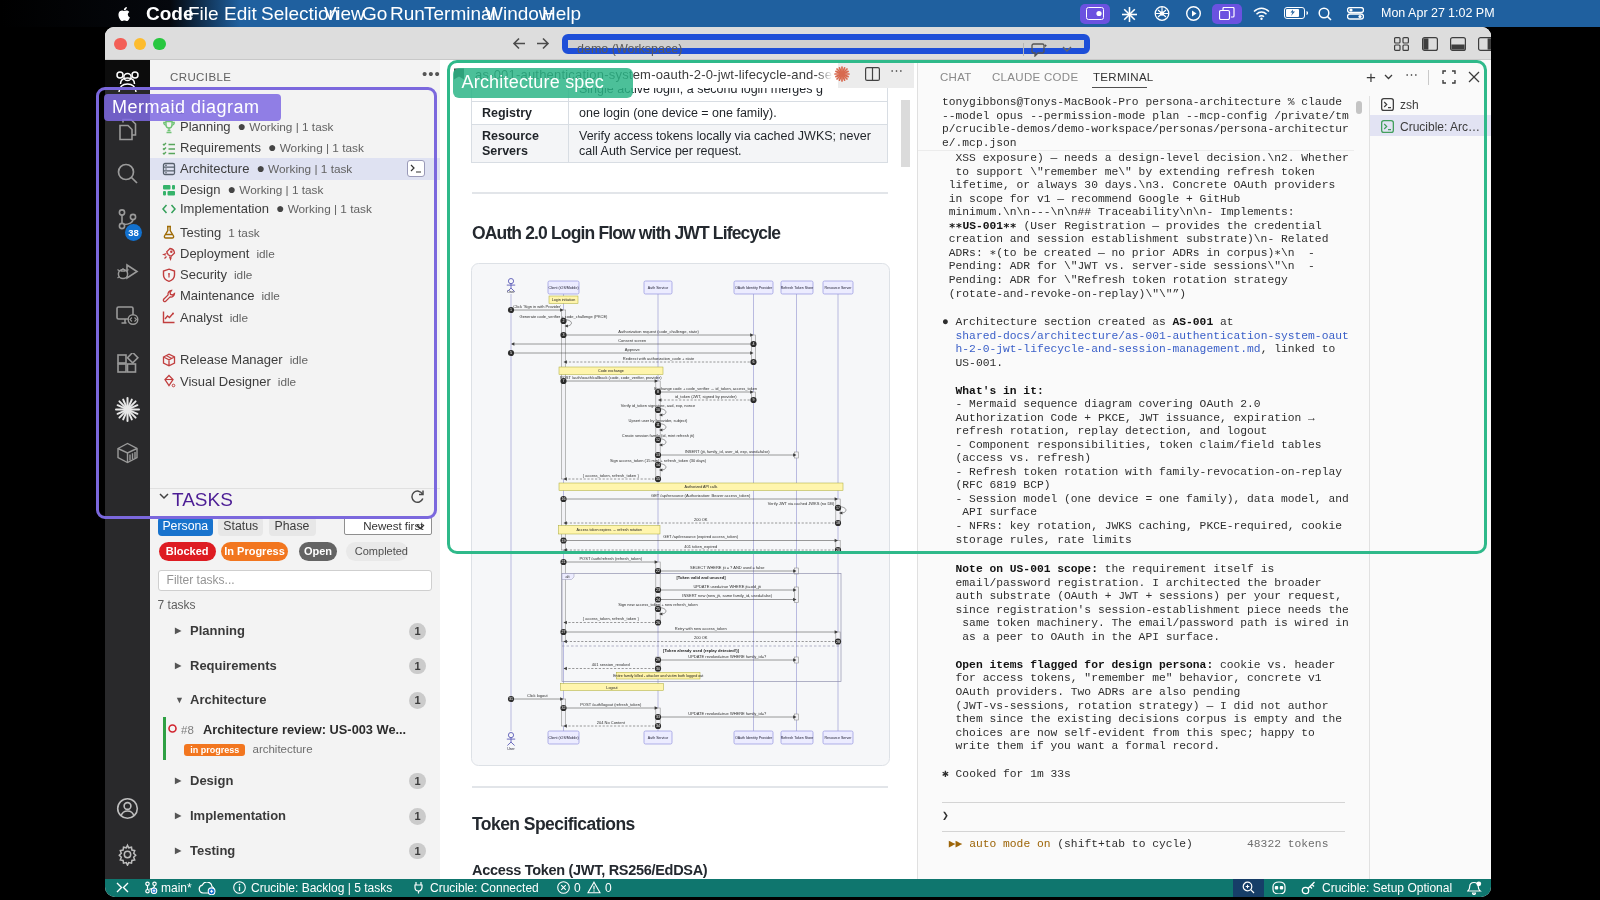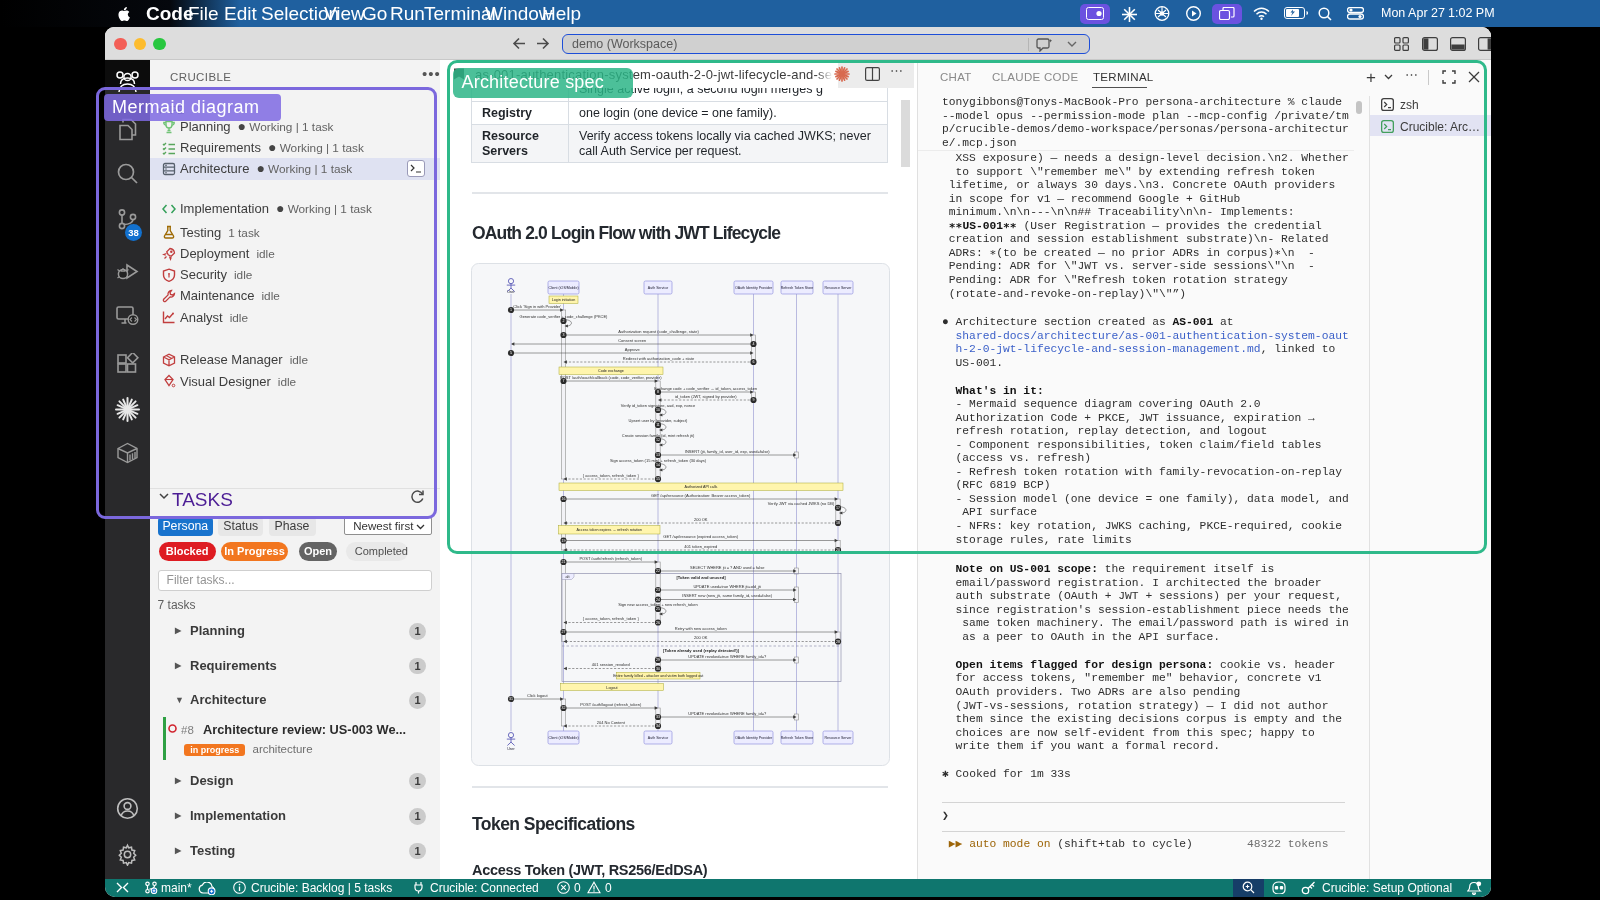--- a/index.html
+++ b/index.html
@@ -10,21 +10,21 @@
   
   #menubar { left:0; top:0; width:1600px; height:27px; color:#fff; background:linear-gradient(90deg,#000 0,#05080d 170px,#15406b 215px,#1f609f 240px); }
   #menubar .mi { position:absolute; top:0; height:27px; line-height:27px; font-size:19px; }
   
   #win { left:105px; top:27px; width:1386px; height:869.5px; background:#fff;
     border-radius:9px 9px 10px 10px; overflow:hidden; }
   #titlebar { left:0; top:0; width:1386px; height:33px; background:#dddddd;
     border-bottom:1px solid #c8c8c8; }
   .tl { position:absolute; top:10.5px; width:12.5px; height:12.5px; border-radius:50%; }
   #searchbox { position:absolute; left:457px; top:6.5px; width:528px; height:20px;
-    background:#d0d0d0; border:1px solid #1d4ed8; border-radius:6px;
+    background:#d0d0d0; border:6px solid #1d4ed8; border-radius:6px;
     color:#5a5a5a; font-size:12.5px; line-height:18px; padding-left:9px; }
   
   #actbar { left:0; top:33px; width:45px; height:818.5px; background:#29292b; }
   #actbar .cell0 { position:absolute; left:0; top:0; width:45px; height:28px; background:#0c0c0c; }
   
   #sidebar { left:45px; top:33px; width:290px; height:876px; background:#f3f3f3; overflow:hidden; }
   .srow { position:absolute; left:0; width:290px; height:21.2px; line-height:21.2px; font-size:13px;
     color:#3d3d3d; padding-left:30px; white-space:nowrap; }
   .srow .st { font-size:11.8px; color:#636363; margin-left:7px; }
   .srow .dot { font-size:14px; color:#454545; }
@@ -301,20 +301,28 @@
           </svg><span class="nm">Requirements</span><span class="st"><span class="dot">●</span> Working | 1 task</span></div>
       <div class="srow" style="top:98.4px"><svg class="picon" viewBox="0 0 14 14">
             <g stroke="#57606c" stroke-width="1.3" fill="none">
               <rect x="1.5" y="1.5" width="11" height="11" rx="1.5"></rect>
               <path d="M1.5 5.2h11M1.5 8.9h11"></path>
             </g>
             <circle cx="4" cy="3.4" r="0.8" fill="#57606c"></circle>
             <circle cx="4" cy="7" r="0.8" fill="#57606c"></circle>
             <circle cx="4" cy="10.7" r="0.8" fill="#57606c"></circle>
           </svg><span class="nm">Architecture</span><span class="st"><span class="dot">●</span> Working | 1 task</span></div>
+      <div class="srow" style="top:119.4px"><svg class="picon" viewBox="0 0 14 14">
+            <g fill="#35b36a">
+              <rect x="1" y="2" width="7.5" height="4.5" rx="1"></rect>
+              <rect x="10" y="2" width="3" height="4.5" rx="1"></rect>
+              <rect x="1" y="8" width="3" height="4.5" rx="1"></rect>
+              <rect x="5.5" y="8" width="7.5" height="4.5" rx="1"></rect>
+            </g>
+          </svg><span class="nm">Design</span><span class="st"><span class="dot">●</span> Working | 1 task</span></div>
       <div class="srow" style="top:138px"><svg class="picon" viewBox="0 0 14 14">
             <path d="M4.5 3L1 7l3.5 4M9.5 3L13 7l-3.5 4" fill="none" stroke="#35a05a" stroke-width="1.5"></path>
           </svg><span class="nm">Implementation</span><span class="st"><span class="dot">●</span> Working | 1 task</span></div>
       <div class="srow" style="top:161.9px"><svg class="picon" viewBox="0 0 14 14">
             <path d="M5 1.5h4M5.8 1.5v4L2.5 11a1.4 1.4 0 001.2 2h6.6a1.4 1.4 0 001.2-2L8.2 5.5v-4" fill="none" stroke="#9e6a03" stroke-width="1.4"></path>
             <path d="M4 9.5h6" stroke="#9e6a03" stroke-width="1.4"></path>
           </svg><span class="nm">Testing</span><span class="st">1 task</span></div>
       <div class="srow" style="top:183.1px"><svg class="picon" viewBox="0 0 14 14">
             <path d="M8 1.5c2.5.3 4.2 2 4.5 4.5l-3.3 3.3-3-1.5-1.5-3z" fill="none" stroke="#c13e3e" stroke-width="1.3"></path>
             <circle cx="9.3" cy="4.7" r="1.2" fill="#c13e3e"></circle>
@@ -348,21 +356,21 @@
           <path d="M1 2l4 4 4-4" fill="none" stroke="#424242" stroke-width="1.5"></path>
         </svg>
       <div class="abs" style="left:22px;top:429px;font-size:19px;font-weight:400;color:#4c1d95">TASKS</div>
       <svg class="abs" style="left:260px;top:429px" width="15" height="15" viewBox="0 0 15 15">
           <path d="M12.8 9.5a5.6 5.6 0 11-.3-4.4" fill="none" stroke="#4a4a4a" stroke-width="1.5"></path>
           <path d="M13 1.5v4h-4" fill="none" stroke="#4a4a4a" stroke-width="1.5"></path>
         </svg>
       <div class="abs" style="left:7.6px;top:456.5px;width:55.4px;height:19.5px;background:#1873cd;border-radius:4px;color:#fff;font-size:12.3px;text-align:center;line-height:19.5px">Persona</div>
       <div class="abs" style="left:68.4px;top:456.5px;width:44.8px;height:19.5px;background:#e7e7e7;border-radius:4px;color:#3c3c3c;font-size:12.3px;text-align:center;line-height:19.5px">Status</div>
       <div class="abs" style="left:118.5px;top:456.5px;width:47px;height:19.5px;background:#e7e7e7;border-radius:4px;color:#3c3c3c;font-size:12.3px;text-align:center;line-height:19.5px">Phase</div>
-      <div class="abs" style="left:194.3px;top:456.5px;width:87.4px;height:18.5px;background:#fff;border:1px solid #8f8f8f;border-radius:2px;color:#333;font-size:11.5px;line-height:16.5px;padding-left:8px">Newest first
+      <div class="abs" style="left:194.3px;top:456.5px;width:87.4px;height:18.5px;background:#fff;border:1px solid #8f8f8f;border-radius:2px;color:#333;font-size:11.5px;line-height:16.5px;padding-left:18px">Newest first
         <svg class="abs" style="right:6px;top:6px" width="9" height="6" viewBox="0 0 9 6">
             <path d="M1 1l3.5 3.5L8 1" fill="none" stroke="#333" stroke-width="1.3"></path>
           </svg>
       </div>
       <div class="abs" style="left:8.7px;top:481.6px;width:57px;height:19.2px;background:#de1c22;border-radius:10px;color:#fff;font-size:11px;font-weight:700;text-align:center;line-height:19.2px">Blocked</div>
       <div class="abs" style="left:71px;top:481.6px;width:67px;height:19.2px;background:#f2761f;border-radius:10px;color:#fff;font-size:11px;font-weight:700;text-align:center;line-height:19.2px">In Progress</div>
       <div class="abs" style="left:149px;top:481.6px;width:38px;height:19.2px;background:#646464;border-radius:10px;color:#fff;font-size:11px;font-weight:700;text-align:center;line-height:19.2px">Open</div>
       <div class="abs" style="left:196px;top:481.6px;width:62px;height:19.2px;background:#e9e9e9;border-radius:10px;color:#4f4f4f;font-size:11px;text-align:right;line-height:19.2px">Completed</div>
       <div class="abs" style="left:7.6px;top:510px;width:274px;height:20.5px;background:#fff;border:1px solid #cfcfcf;border-radius:3px;color:#949494;font-size:12px;line-height:19px;padding-left:8px">Filter tasks...</div>
       <div class="abs" style="left:7.6px;top:538px;font-size:12px;color:#5f5f5f">7 tasks</div>

